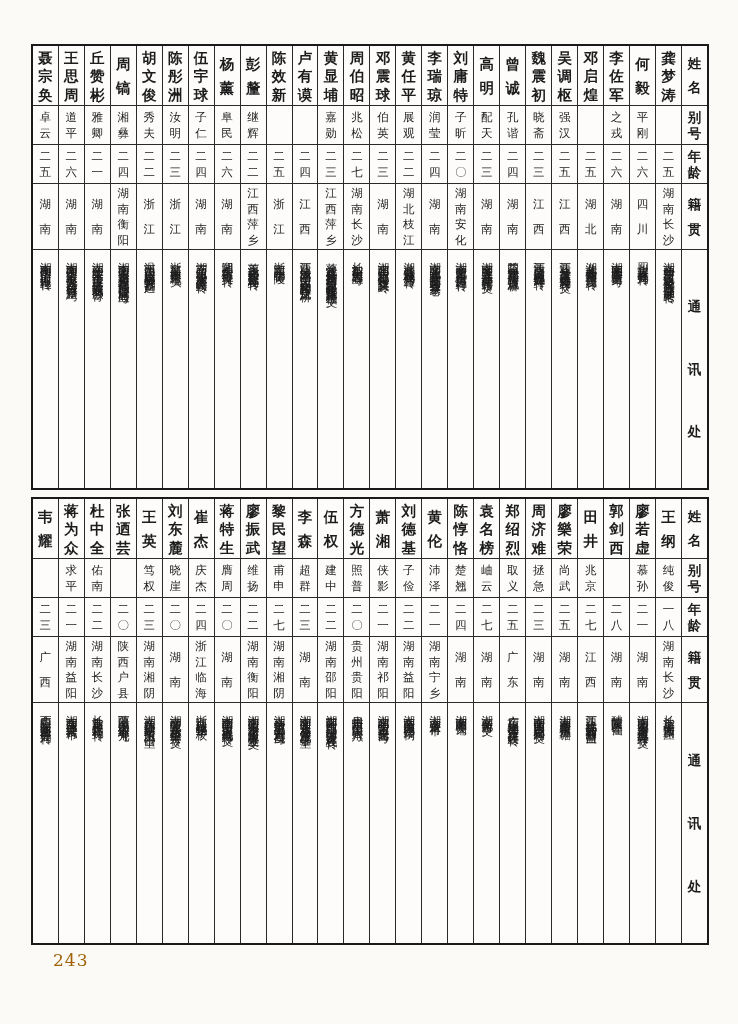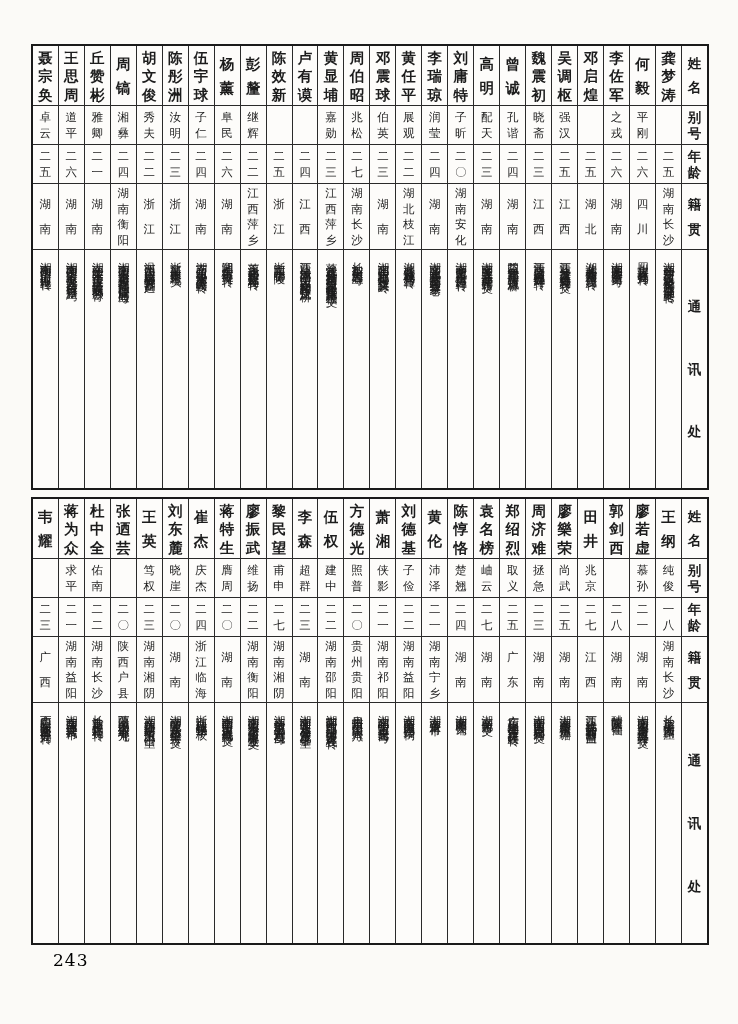--- a/index.html
+++ b/index.html
@@ -61,21 +61,21 @@
     writing-mode:horizontal-tb;
     display:flex;flex-direction:column;
     align-items:center;justify-content:space-evenly;
     letter-spacing:0;padding:0;
   }
   .page-number{
     position:absolute;
     left:53px;top:950px;
     font-size:17px;
     letter-spacing:1px;
-    color:#000000;
+    color:#a16207;
     font-family:"DejaVu Serif","Liberation Serif",serif;
   }
 </style>
 </head>
 <body>
 
 <div class="page">
 
   <div id="table-top" class="vtable">
     <div class="col header">

